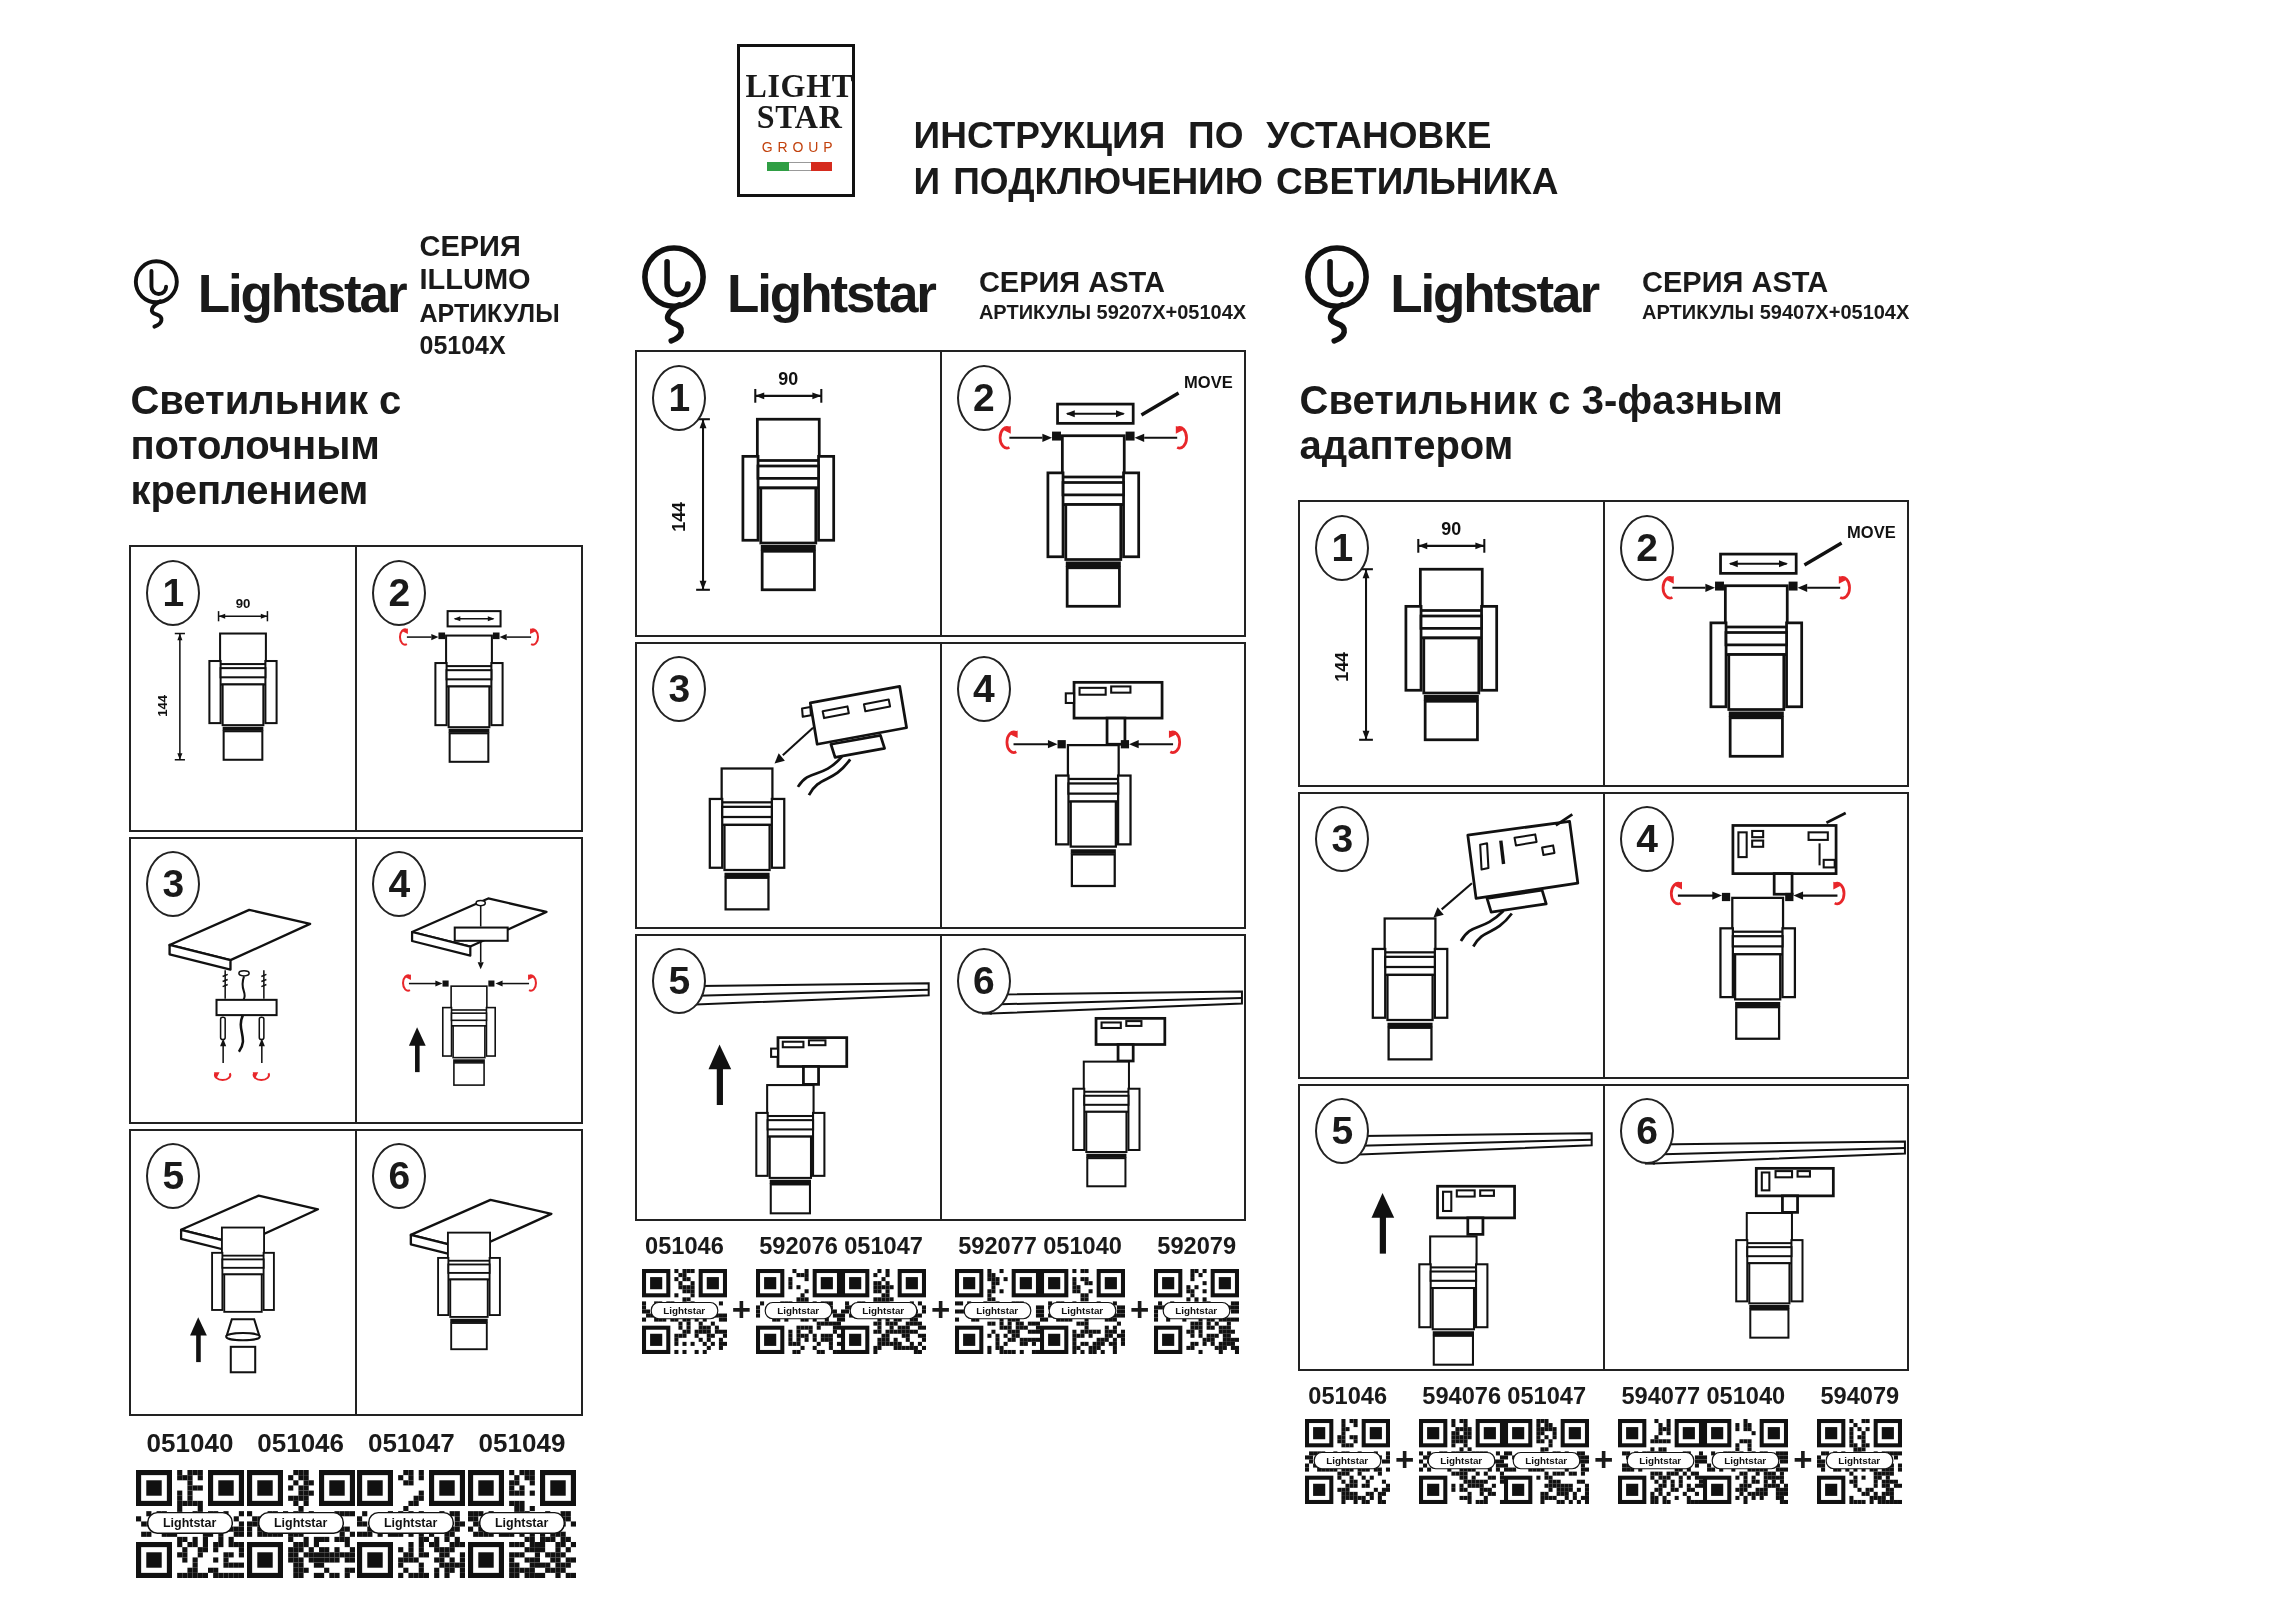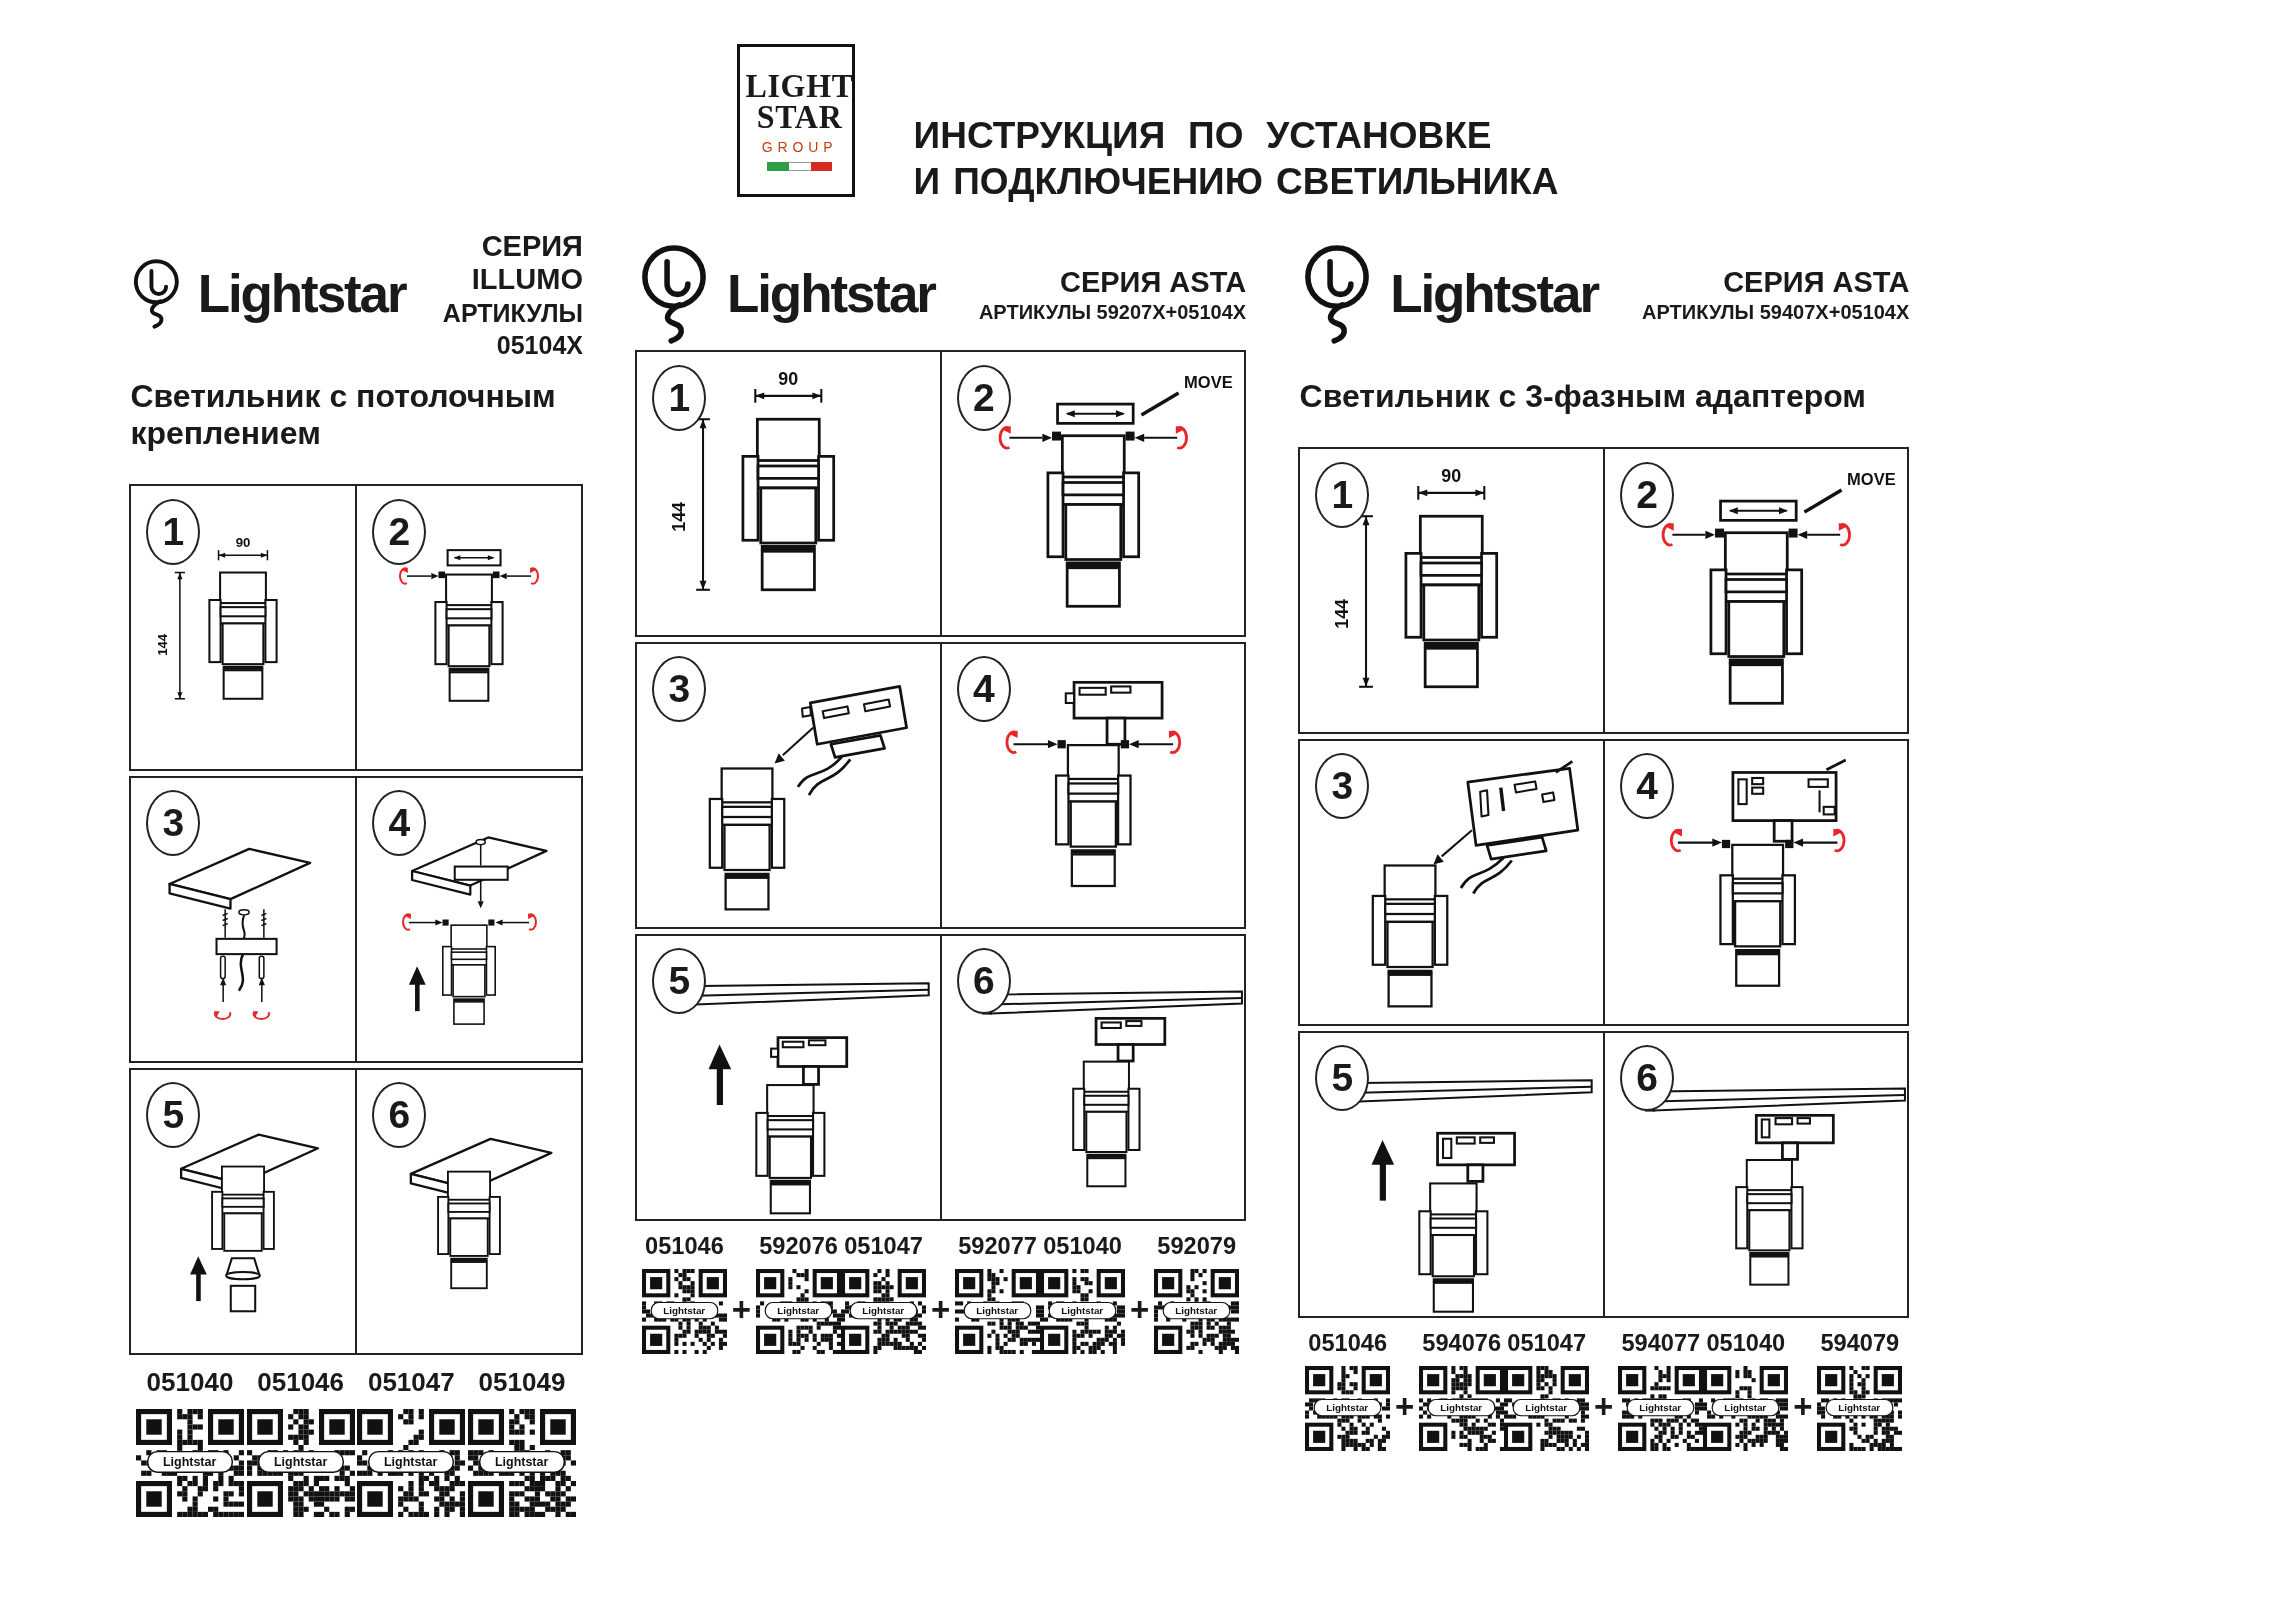--- a/index.html
+++ b/index.html
@@ -18,25 +18,25 @@
   .flag .w{width:22px;background:#fff;border-top:1.4px solid #999;border-bottom:1.4px solid #999;box-sizing:border-box;}
   .flag .r{width:21.5px;background:#d52b1e;}
   .title{padding-top:21px;}
   .title .t1{font-size:37px;font-weight:700;word-spacing:12.5px;line-height:1.25;margin-top:48px;}
   .title .t2{font-size:37px;font-weight:700;word-spacing:2.8px;line-height:1.25;}
   
   .cols{position:absolute;top:229px;left:129px;width:1740px;display:grid;
         grid-template-columns:1fr 1fr 1fr;column-gap:52px;}
   .brandrow{display:flex;align-items:center;gap:14px;height:114px;margin-top:7px;}
   .wordmark{font-size:53px;font-weight:700;letter-spacing:-2.1px;}
-  .series-block{margin-left:auto;text-align:right;padding-top:5.6px;}
+  .series-block{margin-left:auto;text-align:left;padding-top:5.6px;}
   .series{font-size:29px;font-weight:700;line-height:1.15;}
   .articles{font-size:20px;font-weight:700;line-height:1.3;}
   .col-0 .articles{font-size:25px;}
-  .subtitle{font-size:32px;font-weight:700;margin:28px 0 32px 1.4px;}
+  .subtitle{font-size:40px;font-weight:700;margin:28px 0 32px 1.4px;}
   
   .row{display:flex;}
   .row + .row{margin-top:4.9px;}
   .cell{position:relative;width:50%;height:283px;border:2.1px solid #222;background:#fff;}
   .cell + .cell{border-left:none;}
   .stepnum{position:absolute;top:12.5px;left:15.3px;width:50px;height:62px;border:2.8px solid #222;
            border-radius:50%;display:flex;align-items:center;justify-content:center;
            font-size:39px;font-weight:700;background:#fff;z-index:2;}
   .d{position:absolute;left:0;top:0;width:100%;height:100%;}
   

